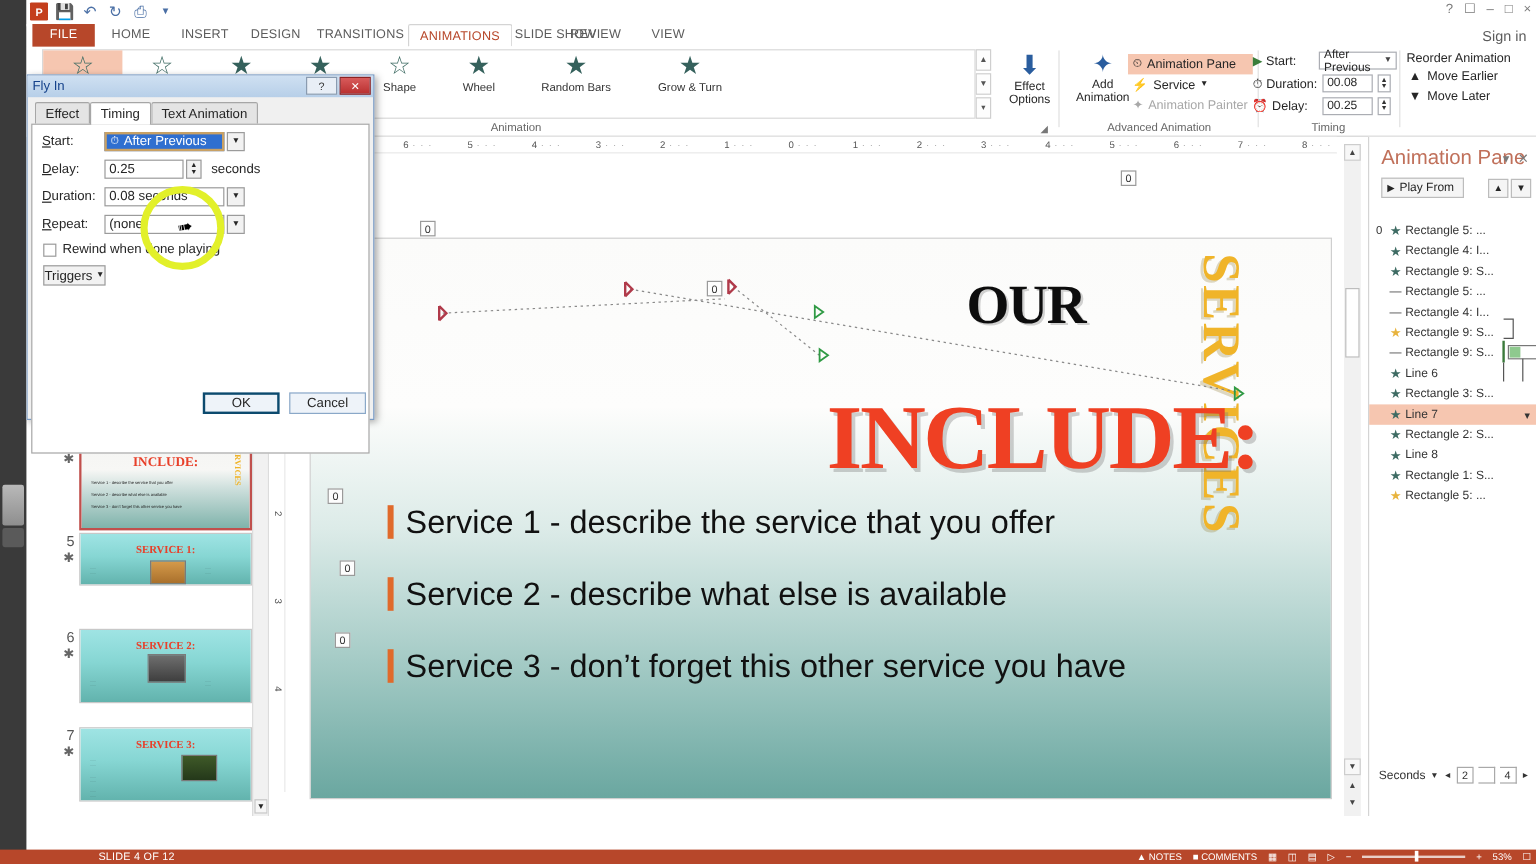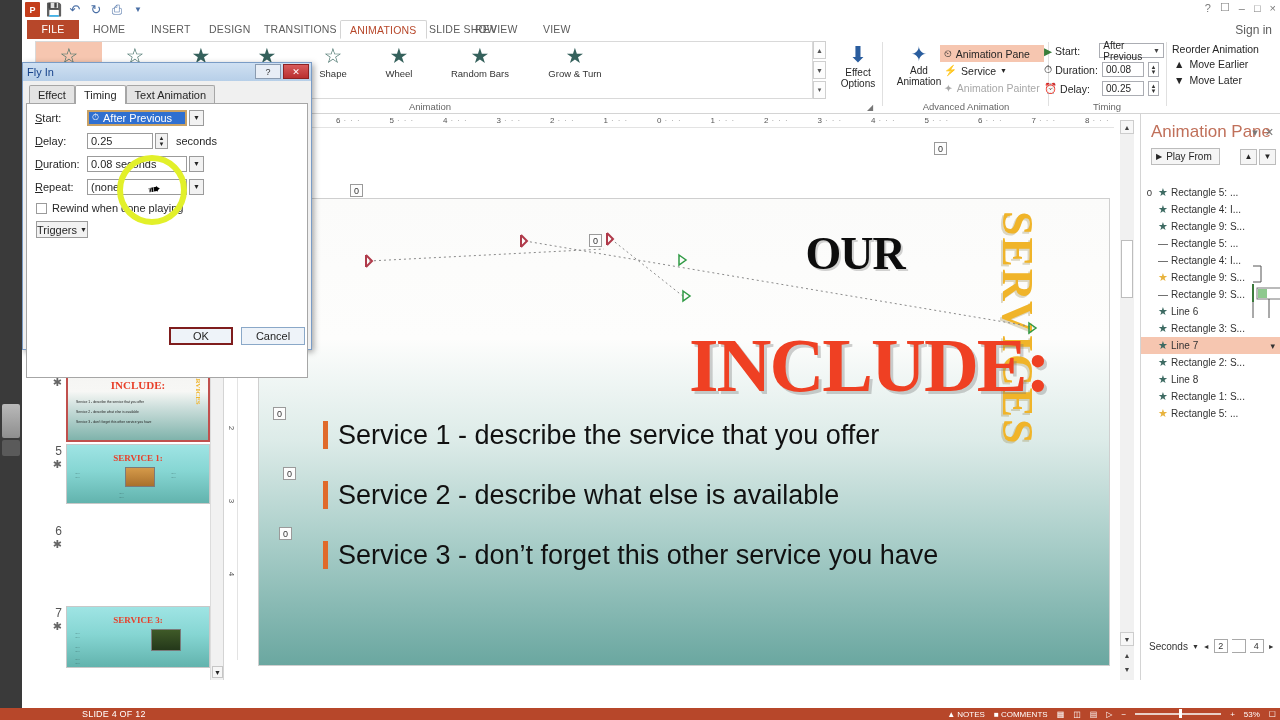--- a/index.html
+++ b/index.html
@@ -212,21 +212,21 @@
   .dspin { width:13px; height:16px; border:1px solid #9b9b9b; background:#f2f2f2; font-size:6px;
       display:flex; flex-direction:column; align-items:center; justify-content:center; line-height:6px; margin-left:2px;}
   .cbrow { display:flex; align-items:center; gap:5px; margin:6px 0 0 9px; font-size:11px; }
   .cb { width:11px; height:11px; border:1px solid #9b9b9b; background:#fff; }
   .trigbtn { margin:7px 0 0 9px; width:52px; height:17px; border:1px solid #9b9b9b; background:#f2f2f2;
       font-size:11px; display:flex; align-items:center; justify-content:center; gap:3px; }
   .dlg-foot { position:absolute; left:0; bottom:4px; width:290px; display:flex; justify-content:flex-end;
       gap:8px; padding-right:8px; }
   .dlg-foot .fb { width:64px; height:18px; border:1px solid #8aa8c8; background:#eef3f9;
       font-size:11px; display:flex; align-items:center; justify-content:center; }
-  .dlg-foot .fb.ok { border:2px solid #7f1d1d;margin-left:20px; }
+  .dlg-foot .fb.ok { border:2px solid #0c4a6e;margin-left:20px; }
 
   .cursor-hl { position:absolute; left:95px; top:155px; width:70px; height:70px;
       border:6px solid #e2f02a; border-radius:50%; z-index:60; }
   .cursor { position:absolute; left:126px; top:180px; z-index:61; font-size:15px; color:#000;
       transform:rotate(-10deg); }
 
   
   .statusbar { position:absolute; left:0; top:708px; width:1280px; height:12px; background:#b7472a;
       color:#fff; font-size:9px; display:flex; align-items:center; }
   .sb-left { position:absolute; left:82px; font-size:9px; letter-spacing:.2px; }
@@ -501,37 +501,46 @@
         <div class="t-line" style="top:36px;">Service 1 - describe the service that you offer</div>
         <div class="t-line" style="top:46px;">Service 2 - describe what else is available</div>
         <div class="t-line" style="top:56px;">Service 3 - don’t forget this other service you have</div>
       </div>
     </div>
 
     <div class="thumb-row" style="top:330px;">
       <div class="thumb-num">
         <span>5</span>
         <span class="st">✱</span></div>
-      <div class="thumb" style="height:60px;">
+      <div class="thumb" style="height:44px;">
         <div class="sl-bg cyan"></div>
         <div class="t-title2">SERVICE 1:</div>
         <div class="t-img" style="left:58px; top:22px; width:30px; height:20px; background:linear-gradient(#d59a4a,#a9702c);"></div>
         <div class="t-small" style="left:8px; top:26px;">......
 ......</div>
         <div class="t-small" style="left:104px; top:26px;">......
 ......</div>
         <div class="t-small" style="left:52px; top:46px;">......
 ......</div>
       </div>
     </div>
 
     <div class="thumb-row" style="top:410px;">
       <div class="thumb-num">
         <span>6</span>
         <span class="st">✱</span></div>
+      <div class="thumb" style="height:62px;">
+        <div class="sl-bg cyan"></div>
+        <div class="t-title2">SERVICE 2:</div>
+        <div class="t-img" style="left:56px; top:20px; width:32px; height:24px; background:linear-gradient(#6f6f6f,#3e3e3e);"></div>
+        <div class="t-small" style="left:8px; top:40px;">......
+......</div>
+        <div class="t-small" style="left:104px; top:40px;">......
+......</div>
+      </div>
     </div>
 
     <div class="thumb-row" style="top:492px;">
       <div class="thumb-num">
         <span>7</span>
         <span class="st">✱</span></div>
       <div class="thumb" style="height:62px;">
         <div class="sl-bg cyan"></div>
         <div class="t-title2">SERVICE 3:</div>
         <div class="t-img" style="left:84px; top:22px; width:30px; height:22px; background:linear-gradient(#3f5a28,#24381a);"></div>

